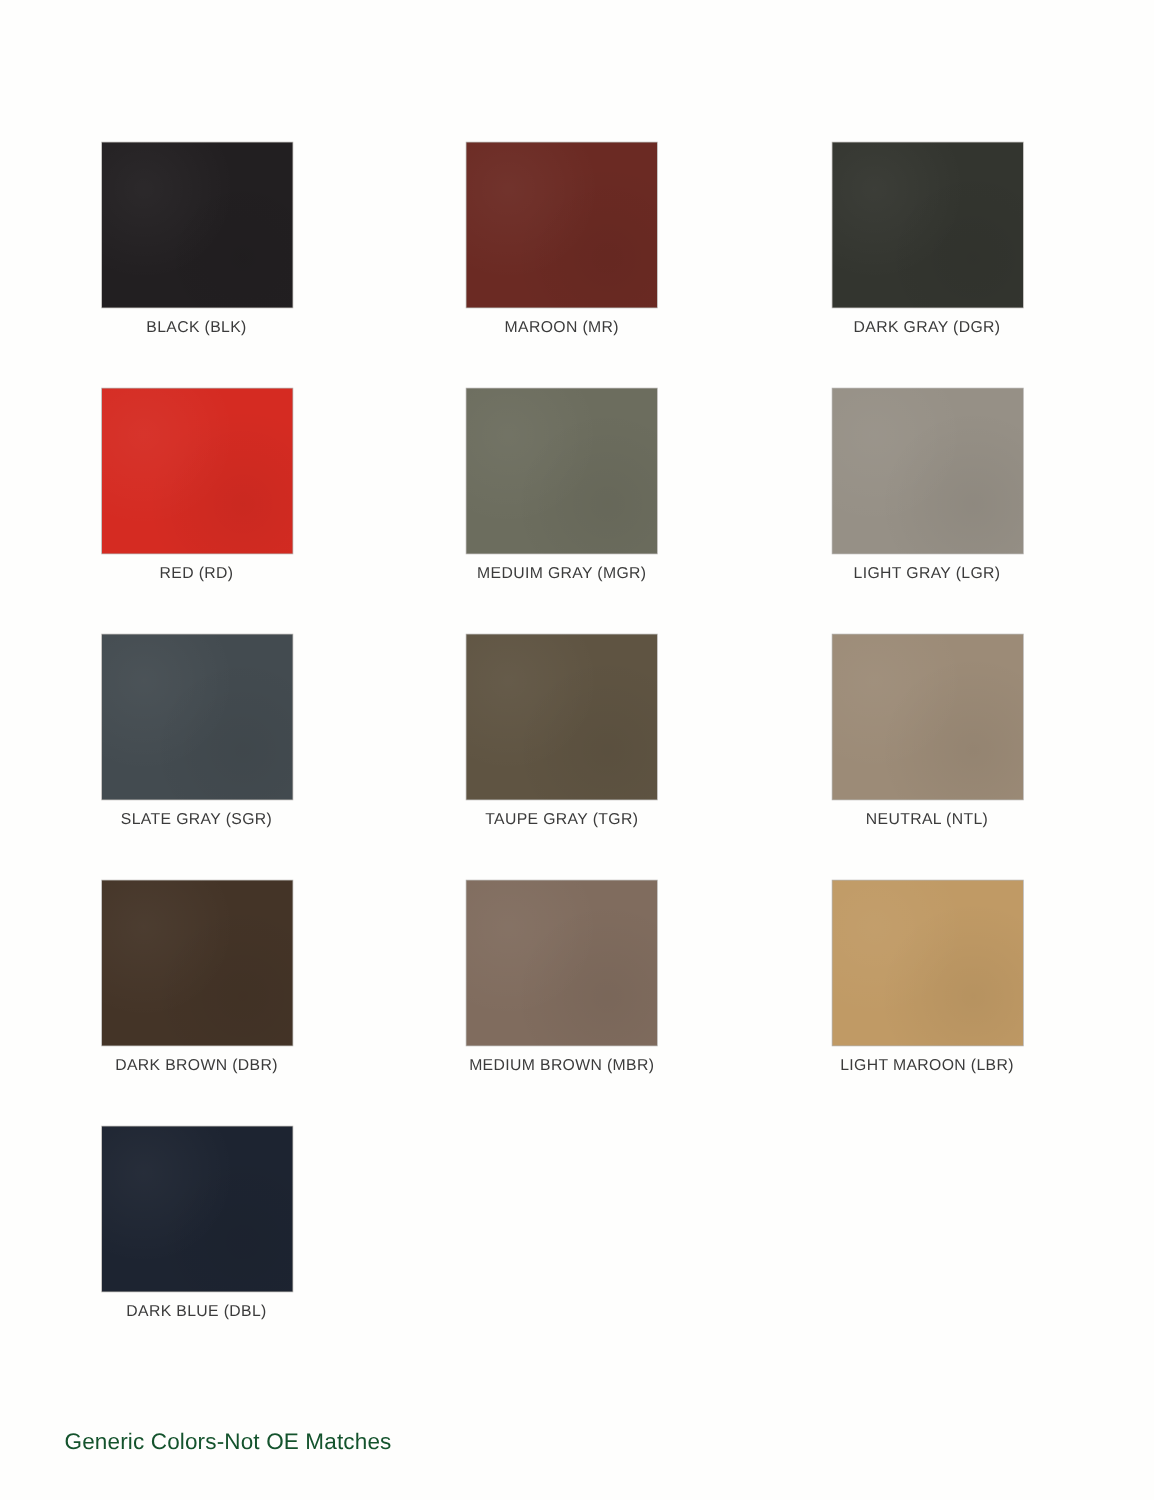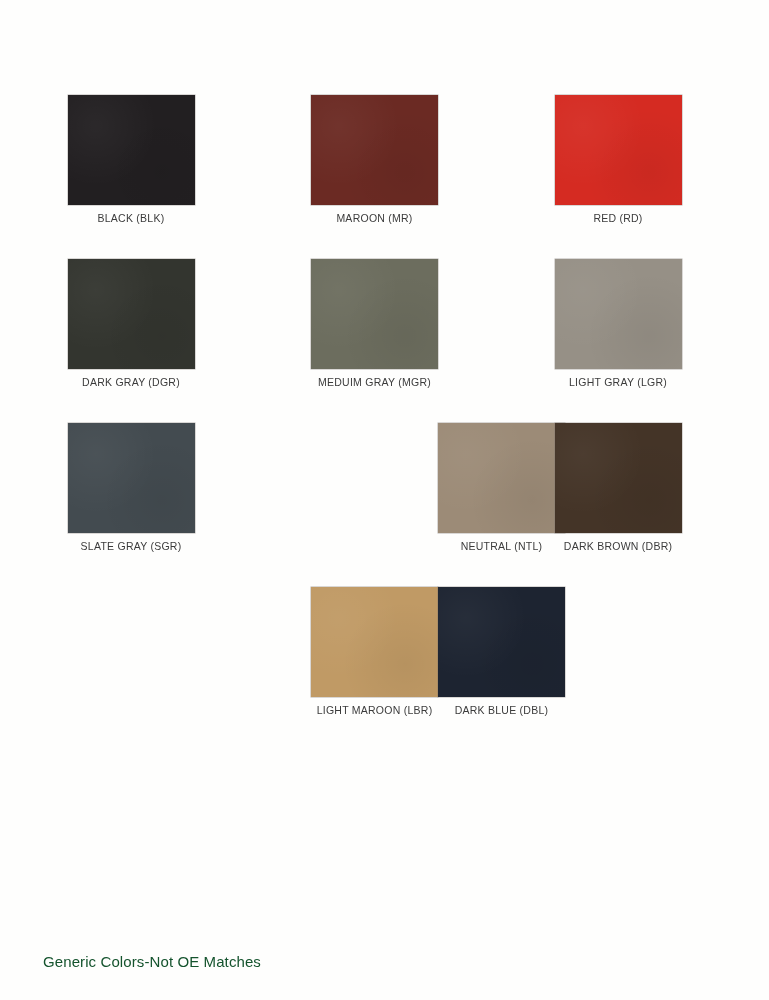--- a/index.html
+++ b/index.html
@@ -91,52 +91,60 @@
         <div class="swatch-chip" style="background: rgb(34, 31, 33);"></div>
         <div class="swatch-label">BLACK (BLK)</div>
       </div>
       <div class="spacer-cell"></div>
       <div class="swatch-cell">
         <div class="swatch-chip" style="background: rgb(107, 42, 35);"></div>
         <div class="swatch-label">MAROON (MR)</div>
       </div>
       <div class="spacer-cell"></div>
       <div class="swatch-cell">
+        <div class="swatch-chip" style="background: rgb(51, 53, 47);"></div>
+        <div class="swatch-label">DARK GRAY (DGR)</div>
+      </div>
+      <div class="swatch-cell">
         <div class="swatch-chip" style="background: rgb(213, 43, 34);"></div>
         <div class="swatch-label">RED (RD)</div>
-      </div>
-      <div class="swatch-cell">
-        <div class="swatch-chip" style="background: rgb(51, 53, 47);"></div>
-        <div class="swatch-label">DARK GRAY (DGR)</div>
       </div>
       <div class="spacer-cell"></div>
       <div class="swatch-cell">
         <div class="swatch-chip" style="background: rgb(108, 109, 94);"></div>
         <div class="swatch-label">MEDUIM GRAY (MGR)</div>
       </div>
       <div class="spacer-cell"></div>
       <div class="swatch-cell">
         <div class="swatch-chip" style="background: rgb(150, 144, 134);"></div>
         <div class="swatch-label">LIGHT GRAY (LGR)</div>
       </div>
       <div class="swatch-cell">
         <div class="swatch-chip" style="background: rgb(67, 75, 80);"></div>
         <div class="swatch-label">SLATE GRAY (SGR)</div>
       </div>
       <div class="spacer-cell"></div>
+      <div class="swatch-cell">
+        <div class="swatch-chip" style="background: rgb(95, 84, 66);"></div>
+        <div class="swatch-label">TAUPE GRAY (TGR)</div>
+      </div>
       <div class="spacer-cell"></div>
       <div class="swatch-cell">
         <div class="swatch-chip" style="background: rgb(156, 139, 119);"></div>
         <div class="swatch-label">NEUTRAL (NTL)</div>
       </div>
       <div class="swatch-cell">
         <div class="swatch-chip" style="background: rgb(68, 52, 39);"></div>
         <div class="swatch-label">DARK BROWN (DBR)</div>
       </div>
       <div class="spacer-cell"></div>
+      <div class="swatch-cell">
+        <div class="swatch-chip" style="background: rgb(128, 108, 94);"></div>
+        <div class="swatch-label">MEDIUM BROWN (MBR)</div>
+      </div>
       <div class="spacer-cell"></div>
       <div class="swatch-cell">
         <div class="swatch-chip" style="background: rgb(192, 154, 101);"></div>
         <div class="swatch-label">LIGHT MAROON (LBR)</div>
       </div>
       <div class="swatch-cell">
         <div class="swatch-chip" style="background: rgb(29, 36, 49);"></div>
         <div class="swatch-label">DARK BLUE (DBL)</div>
       </div>
       <div class="spacer-cell"></div>

